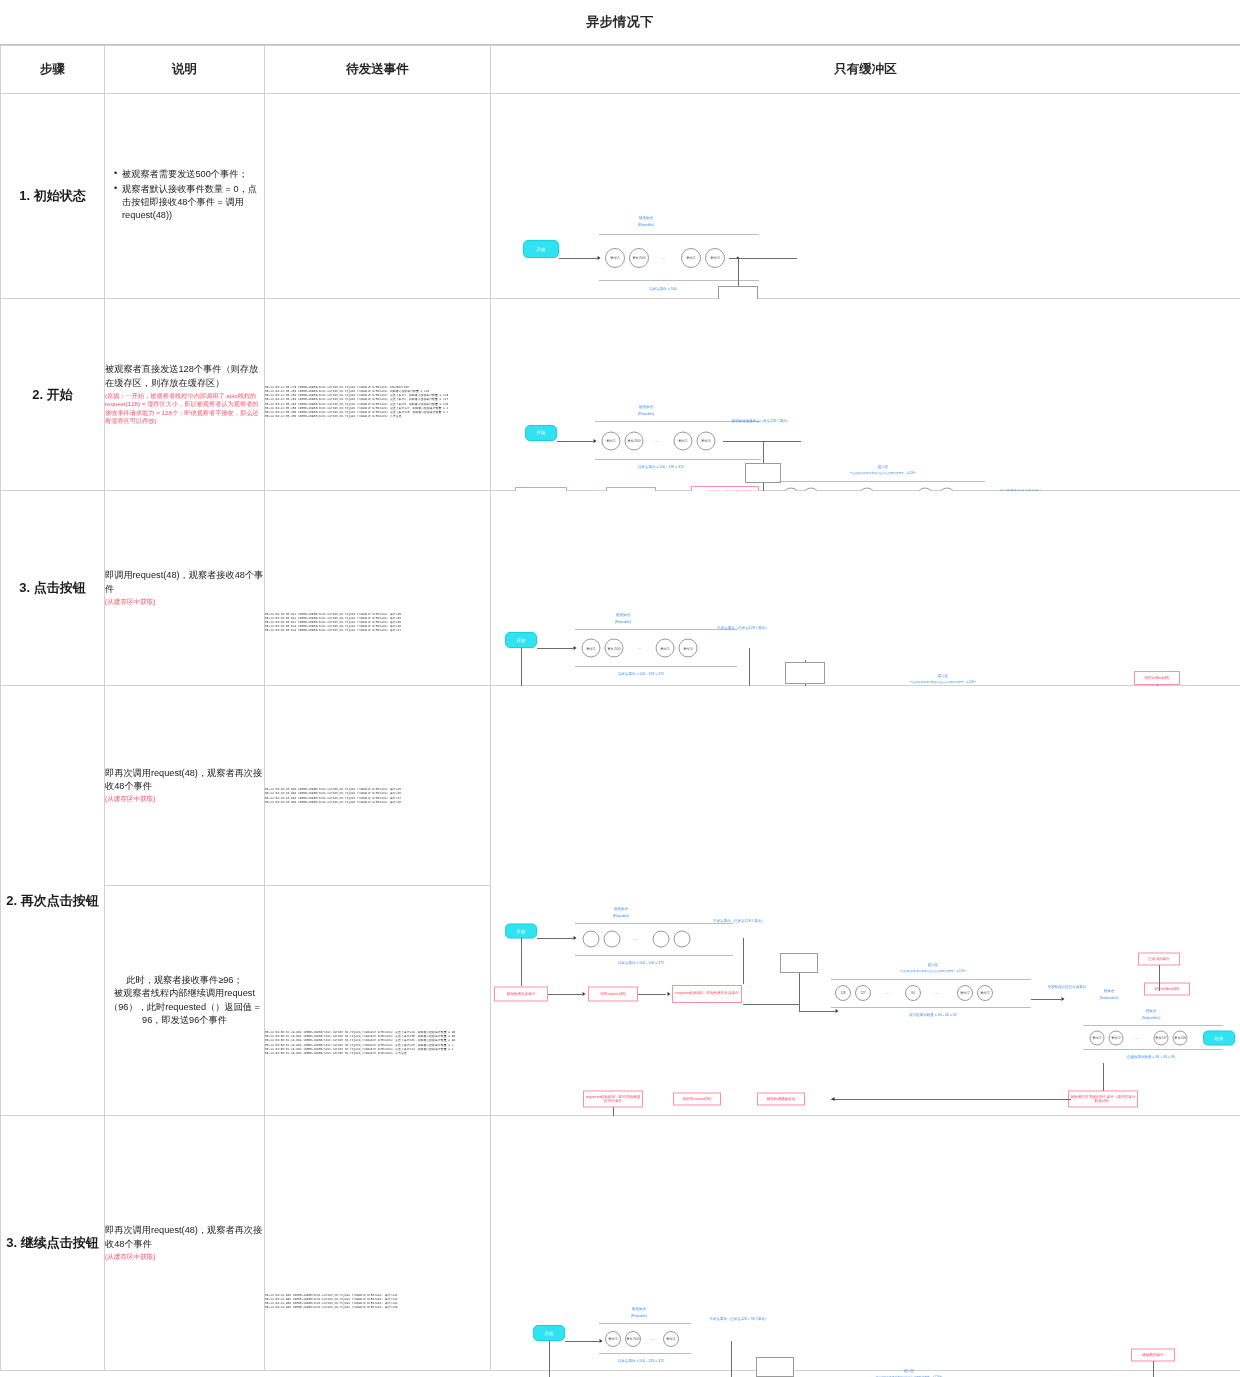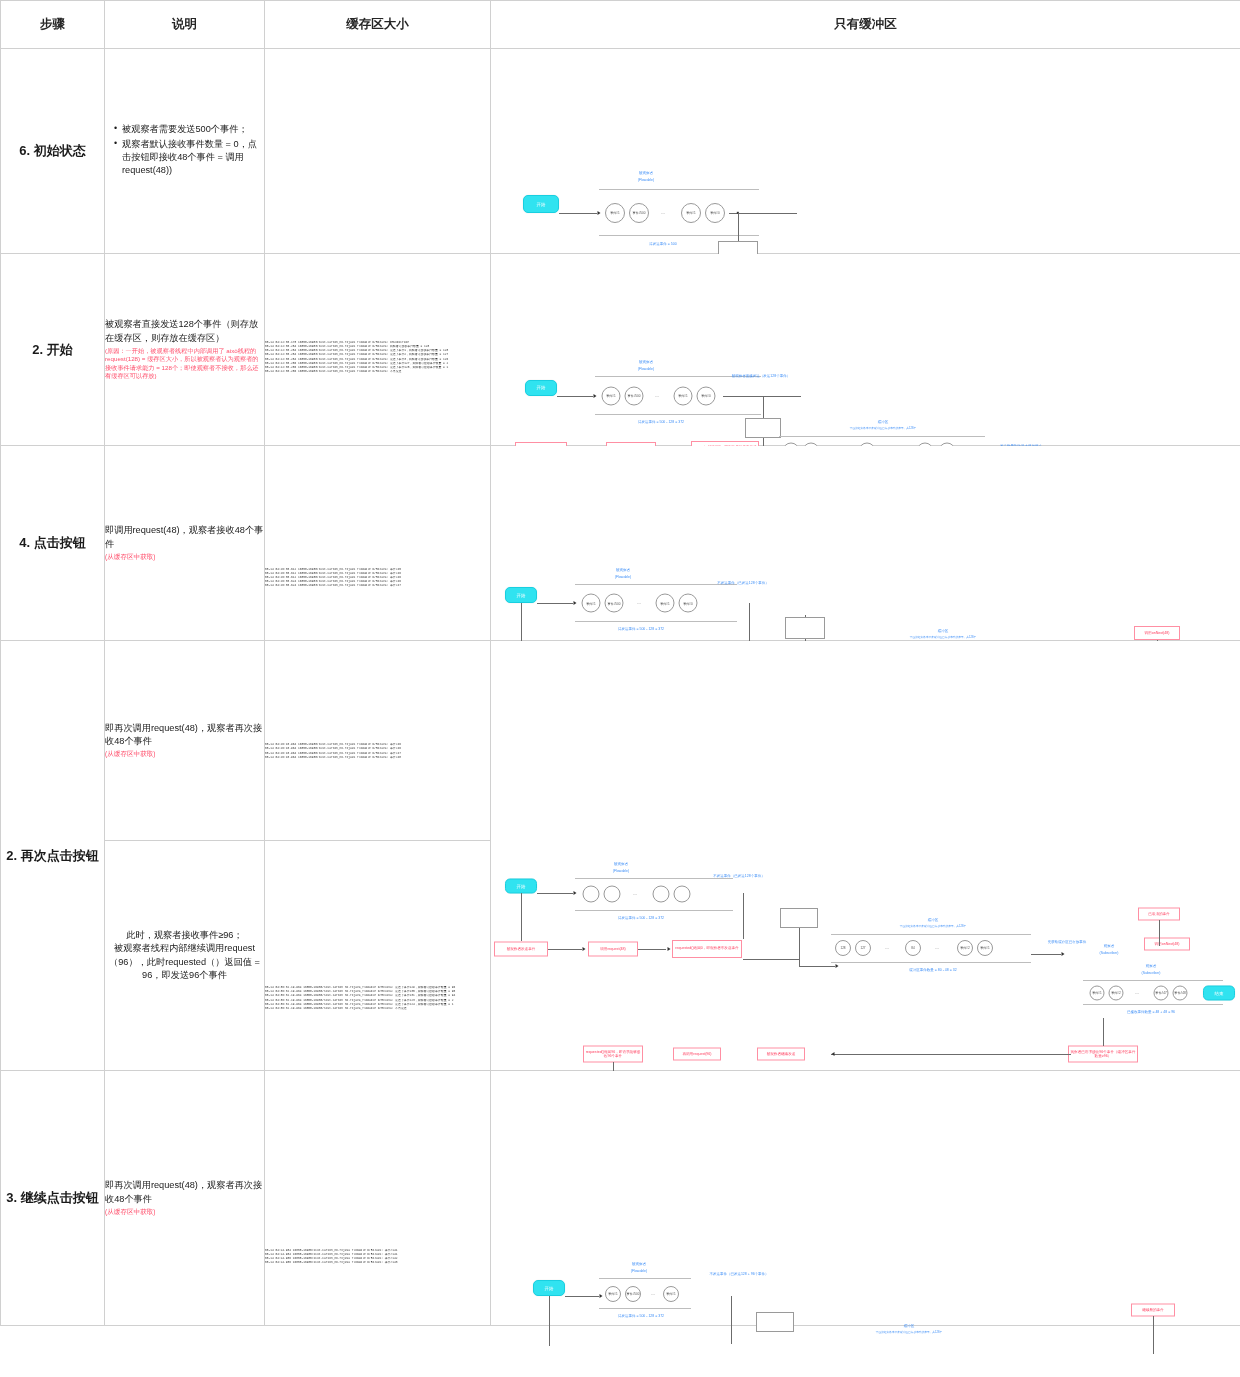--- a/index.html
+++ b/index.html
@@ -88,40 +88,41 @@
   .rule{ position:absolute; height:.8px; background:#bdbdbd; }
   .dot{ position:absolute; width:2.4px; height:2.4px; background:#333; transform:translate(-50%,-50%); }
   .arw{ position:absolute; width:0; height:0; transform:translate(-50%,-50%);
         border-top:2px solid transparent; border-bottom:2px solid transparent; border-left:3px solid #333; }
 </style>
 </head>
 <body>
 
 <div class="page">
 
+  <div class="title-bar">异步情况下</div>
 
   <table class="grid">
     <colgroup>
       <col class="c-step">
         <col class="c-desc">
         <col class="c-log">
         <col class="c-flow">
     </colgroup>
     <thead>
       <tr>
         <th>步骤</th>
         <th>说明</th>
-        <th>缓存区大小</th>
+        <th>待发送事件</th>
         <th>只有缓冲区</th>
       </tr>
     </thead>
     <tbody>
 
       <tr style="height:205px">
-        <td class="step-cell">6. 初始状态</td>
+        <td class="step-cell">1. 初始状态</td>
         <td class="desc-cell">
           <ul>
             <li>被观察者需要发送500个事件；</li>
             <li>观察者默认接收事件数量 = 0，点击按钮即接收48个事件 = 调用request(48))</li>
           </ul>
         </td>
         <td class="log-cell"></td>
         <td class="flow-cell">
           <div class="flow">
             <div class="node term" style="left:50px;top:53px;width:36px;height:18px">开始</div>
@@ -232,21 +233,21 @@
             <div class="rule" style="left:572px;top:152px;width:136px"></div>
             <div class="lbl" style="left:640px;top:160px">已接收事件数量 = 0</div>
             <div class="line h" style="left:708px;top:143px;width:16px"></div>
             <div class="node term" style="left:722px;top:143px;width:32px;height:15px">结束</div>
             <div class="lbl red tiny" style="left:640px;top:176px">观察者请求接收事件数量为0，即观察者接收不到任何事件（被缓存）</div>
           </div>
         </td>
       </tr>
 
       <tr style="height:195px">
-        <td class="step-cell">4. 点击按钮</td>
+        <td class="step-cell">3. 点击按钮</td>
         <td class="desc-cell">
           <div>即调用request(48)，观察者接收48个事件</div>
           <span class="red-note big">(从缓存区中获取)</span>
         </td>
         <td class="log-cell">
           <div style="height:70px"></div>
           <div class="log-line">08-14 04:26:35.612 16858-16930/scut.carson_ho.rxjava_flowable D/RxJava: 事件#45</div>
           <div class="log-line">08-14 04:26:35.612 16858-16930/scut.carson_ho.rxjava_flowable D/RxJava: 事件#46</div>
           <div class="log-line">08-14 04:26:35.612 16858-16930/scut.carson_ho.rxjava_flowable D/RxJava: 事件#46</div>
           <div class="log-line">08-14 04:26:35.624 16858-16983/scut.carson_ho.rxjava_flowable D/RxJava: 事件#46</div>

